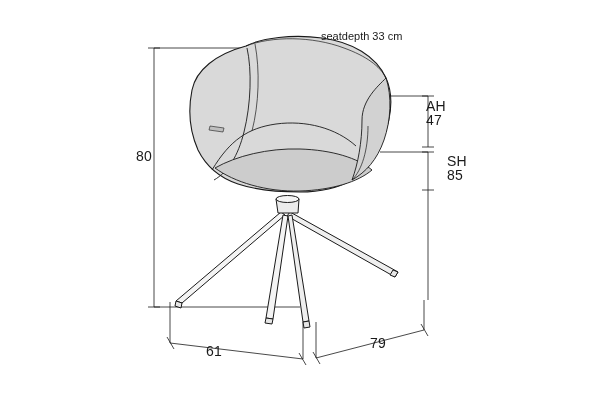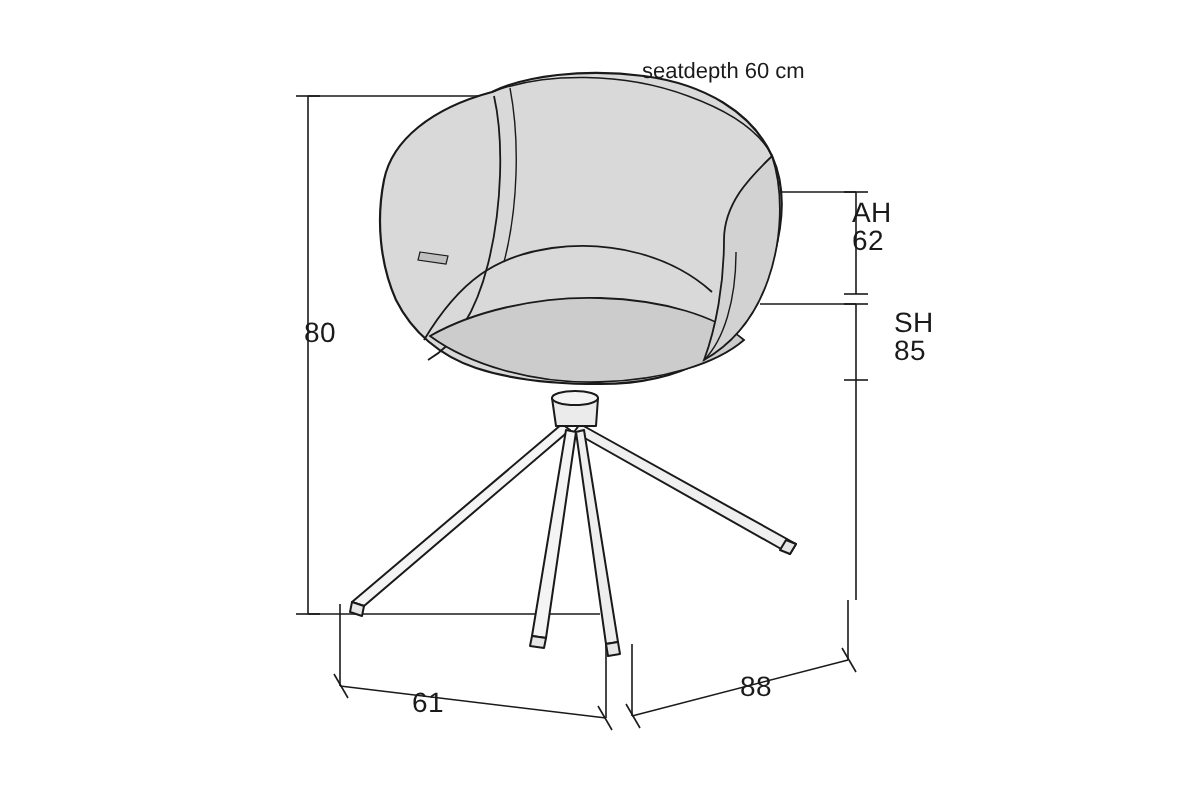--- a/index.html
+++ b/index.html
@@ -127,27 +127,27 @@
 
       <path d="M212,170 C230,140 248,128 276,124 C306,120 336,128 356,146" fill="none" stroke="#1a1a1a" stroke-width="0.9"></path>
 
       <path d="M246,46 C272,36 312,36 344,48 C366,56 380,66 386,78" fill="none" stroke="#1a1a1a" stroke-width="0.7"></path>
 
       <path d="M210,126 L224,128 L223,132 L209,130 Z" fill="#bfbfbf" stroke="#1a1a1a" stroke-width="0.6"></path>
     </g>
 
   </svg>
 
-  <div class="note-label" style="left:321px; top:30px;">seatdepth 60 cm</div>
+  <div class="note-label" style="left:321px; top:30px;">seatdepth 33 cm</div>
 
-  <div class="dim-label" style="left:136px; top:160px;margin-left:16px;">80</div>
+  <div class="dim-label" style="left:136px; top:150px;">80</div>
 
   <div class="dim-label" style="left:426px; top:100px;">AH</div>
-  <div class="dim-label" style="left:426px; top:114px;">62</div>
+  <div class="dim-label" style="left:426px; top:114px;">47</div>
 
   <div class="dim-label" style="left:447px; top:155px;">SH</div>
   <div class="dim-label" style="left:447px; top:169px;">85</div>
 
   <div class="dim-label" style="left:206px; top:345px;">61</div>
 
-  <div class="dim-label" style="left:370px; top:337px;">88</div>
+  <div class="dim-label" style="left:370px; top:337px;">79</div>
 
 </div>
 
 </body></html>

